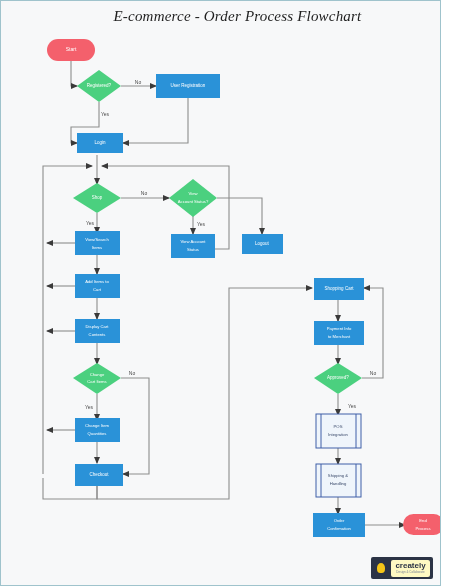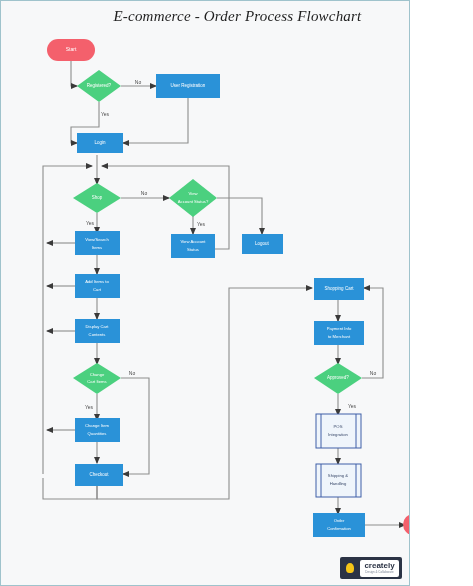--- a/index.html
+++ b/index.html
@@ -2,21 +2,21 @@
 <html><head>
 <meta charset="utf-8">
 <style>
   html, body {
     margin: 0;
     padding: 0;
     background: #ffffff;
   }
   #page {
     position: relative;
-    width: 410px;
+    width: 441px;
     height: 586px;
     background: #f7f8f9;
     border: 1px solid #9fc3cc;
     box-sizing: border-box;
     overflow: hidden;
     font-family: "Liberation Sans", sans-serif;
     padding-left: 44px;
   }
   #title {
     position: absolute;
@@ -85,21 +85,21 @@
     flex: 0 0 auto;
   }
   #wm-bulb span {
     display: block;
     width: 8px;
     height: 10px;
     background: #f5c518;
     border-radius: 50% 50% 40% 40%;
   }
   #wm-text {
-    background: #ffffff;
+    background: #fef9c3;
     border-radius: 2px;
     flex: 1 1 auto;
     height: 17px;
     margin-left: 3px;
     display: flex;
     flex-direction: column;
     justify-content: center;
     align-items: center;
     overflow: hidden;
   }

